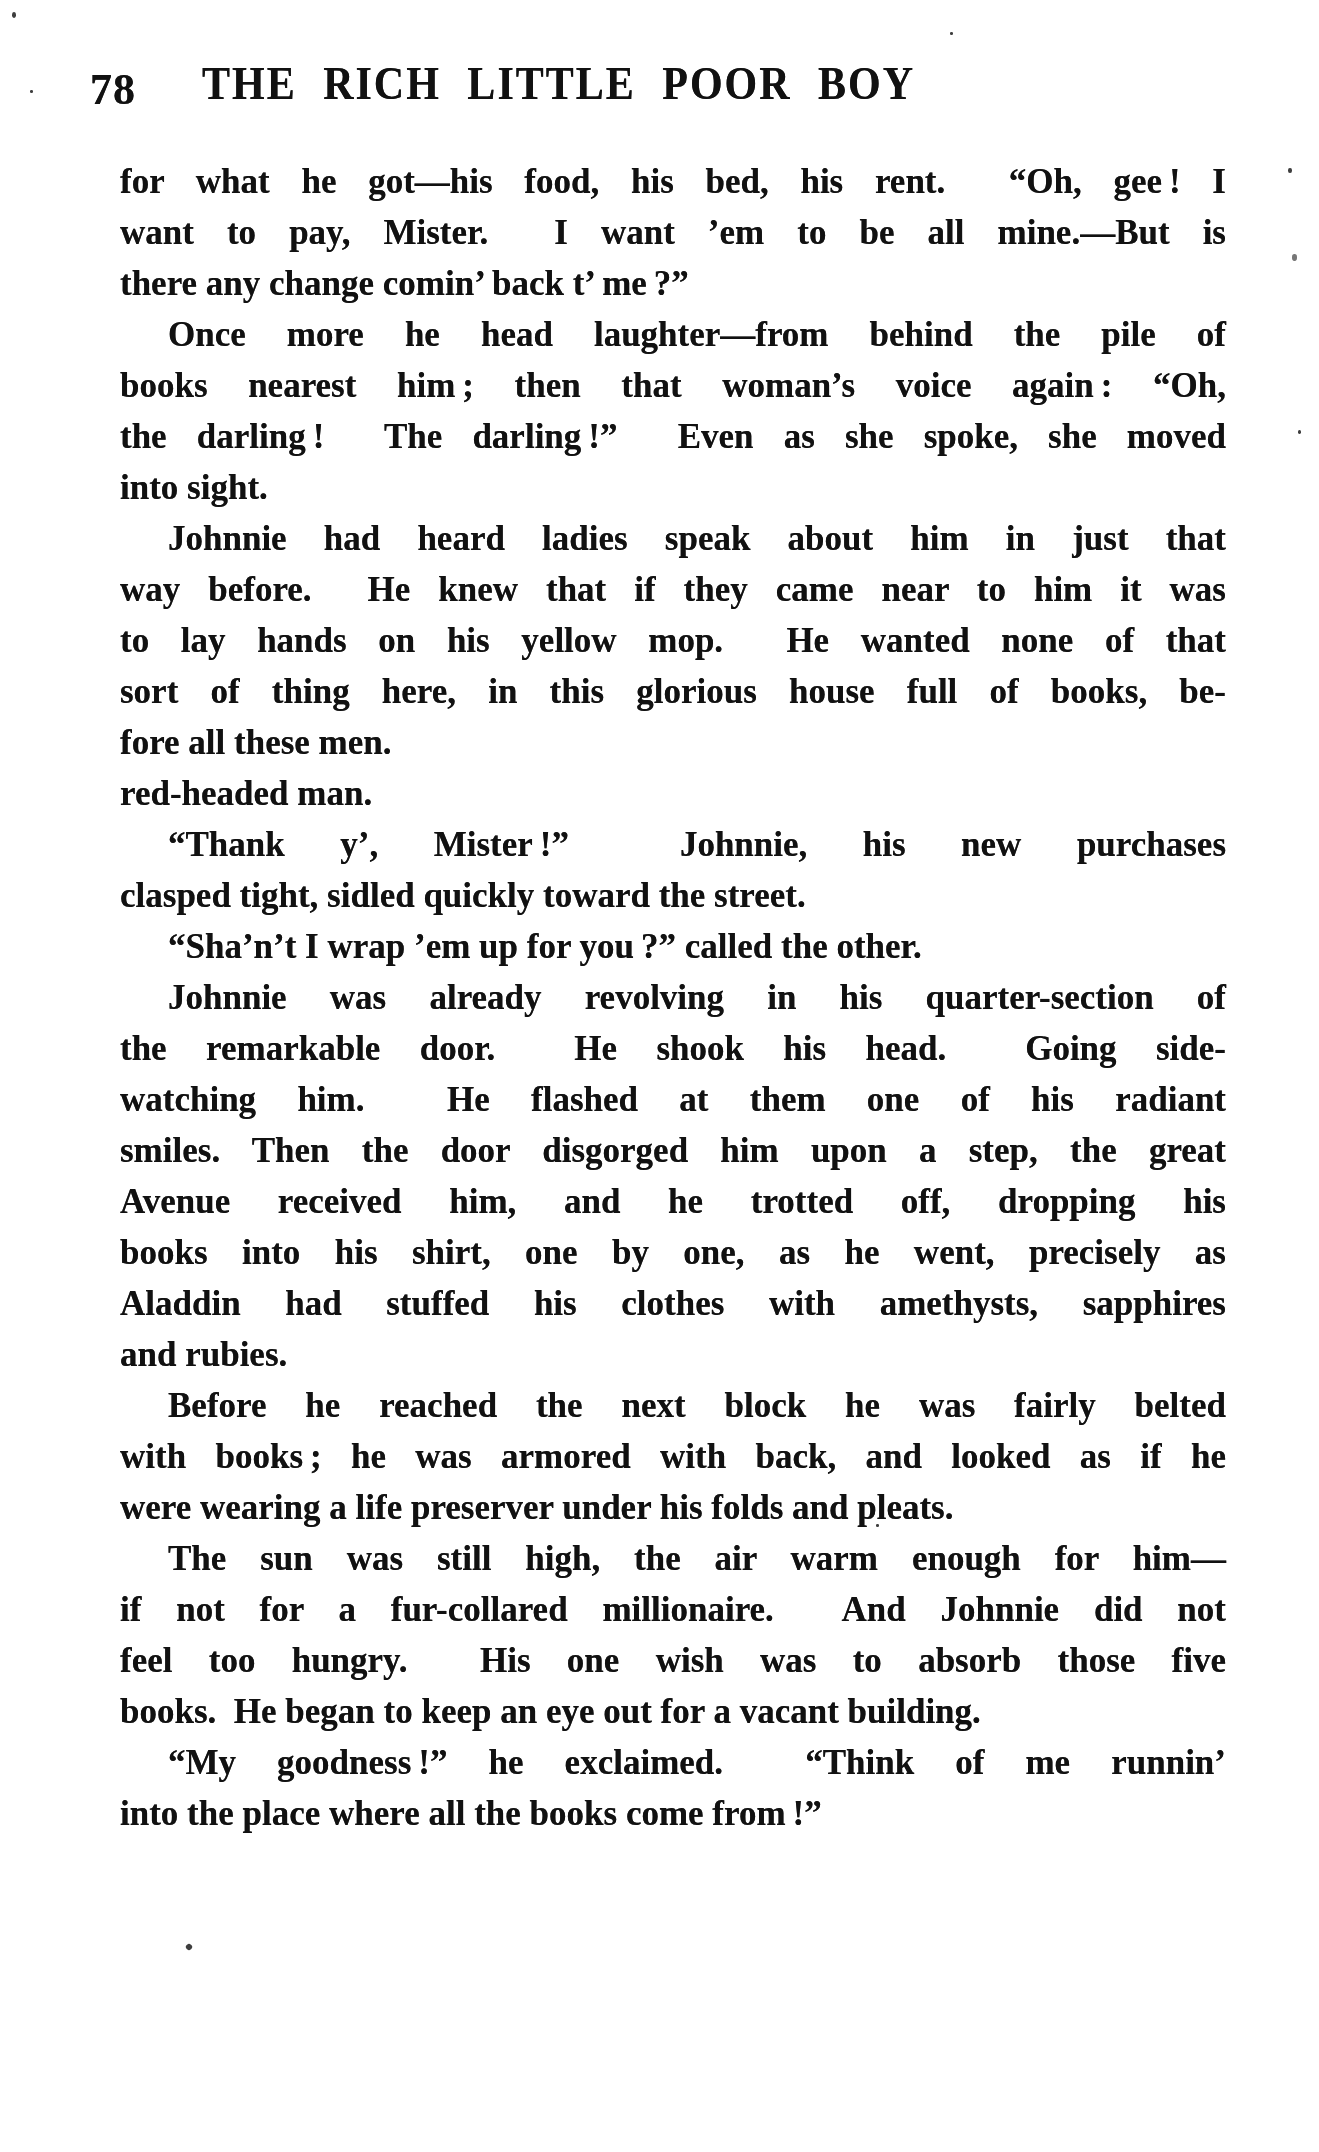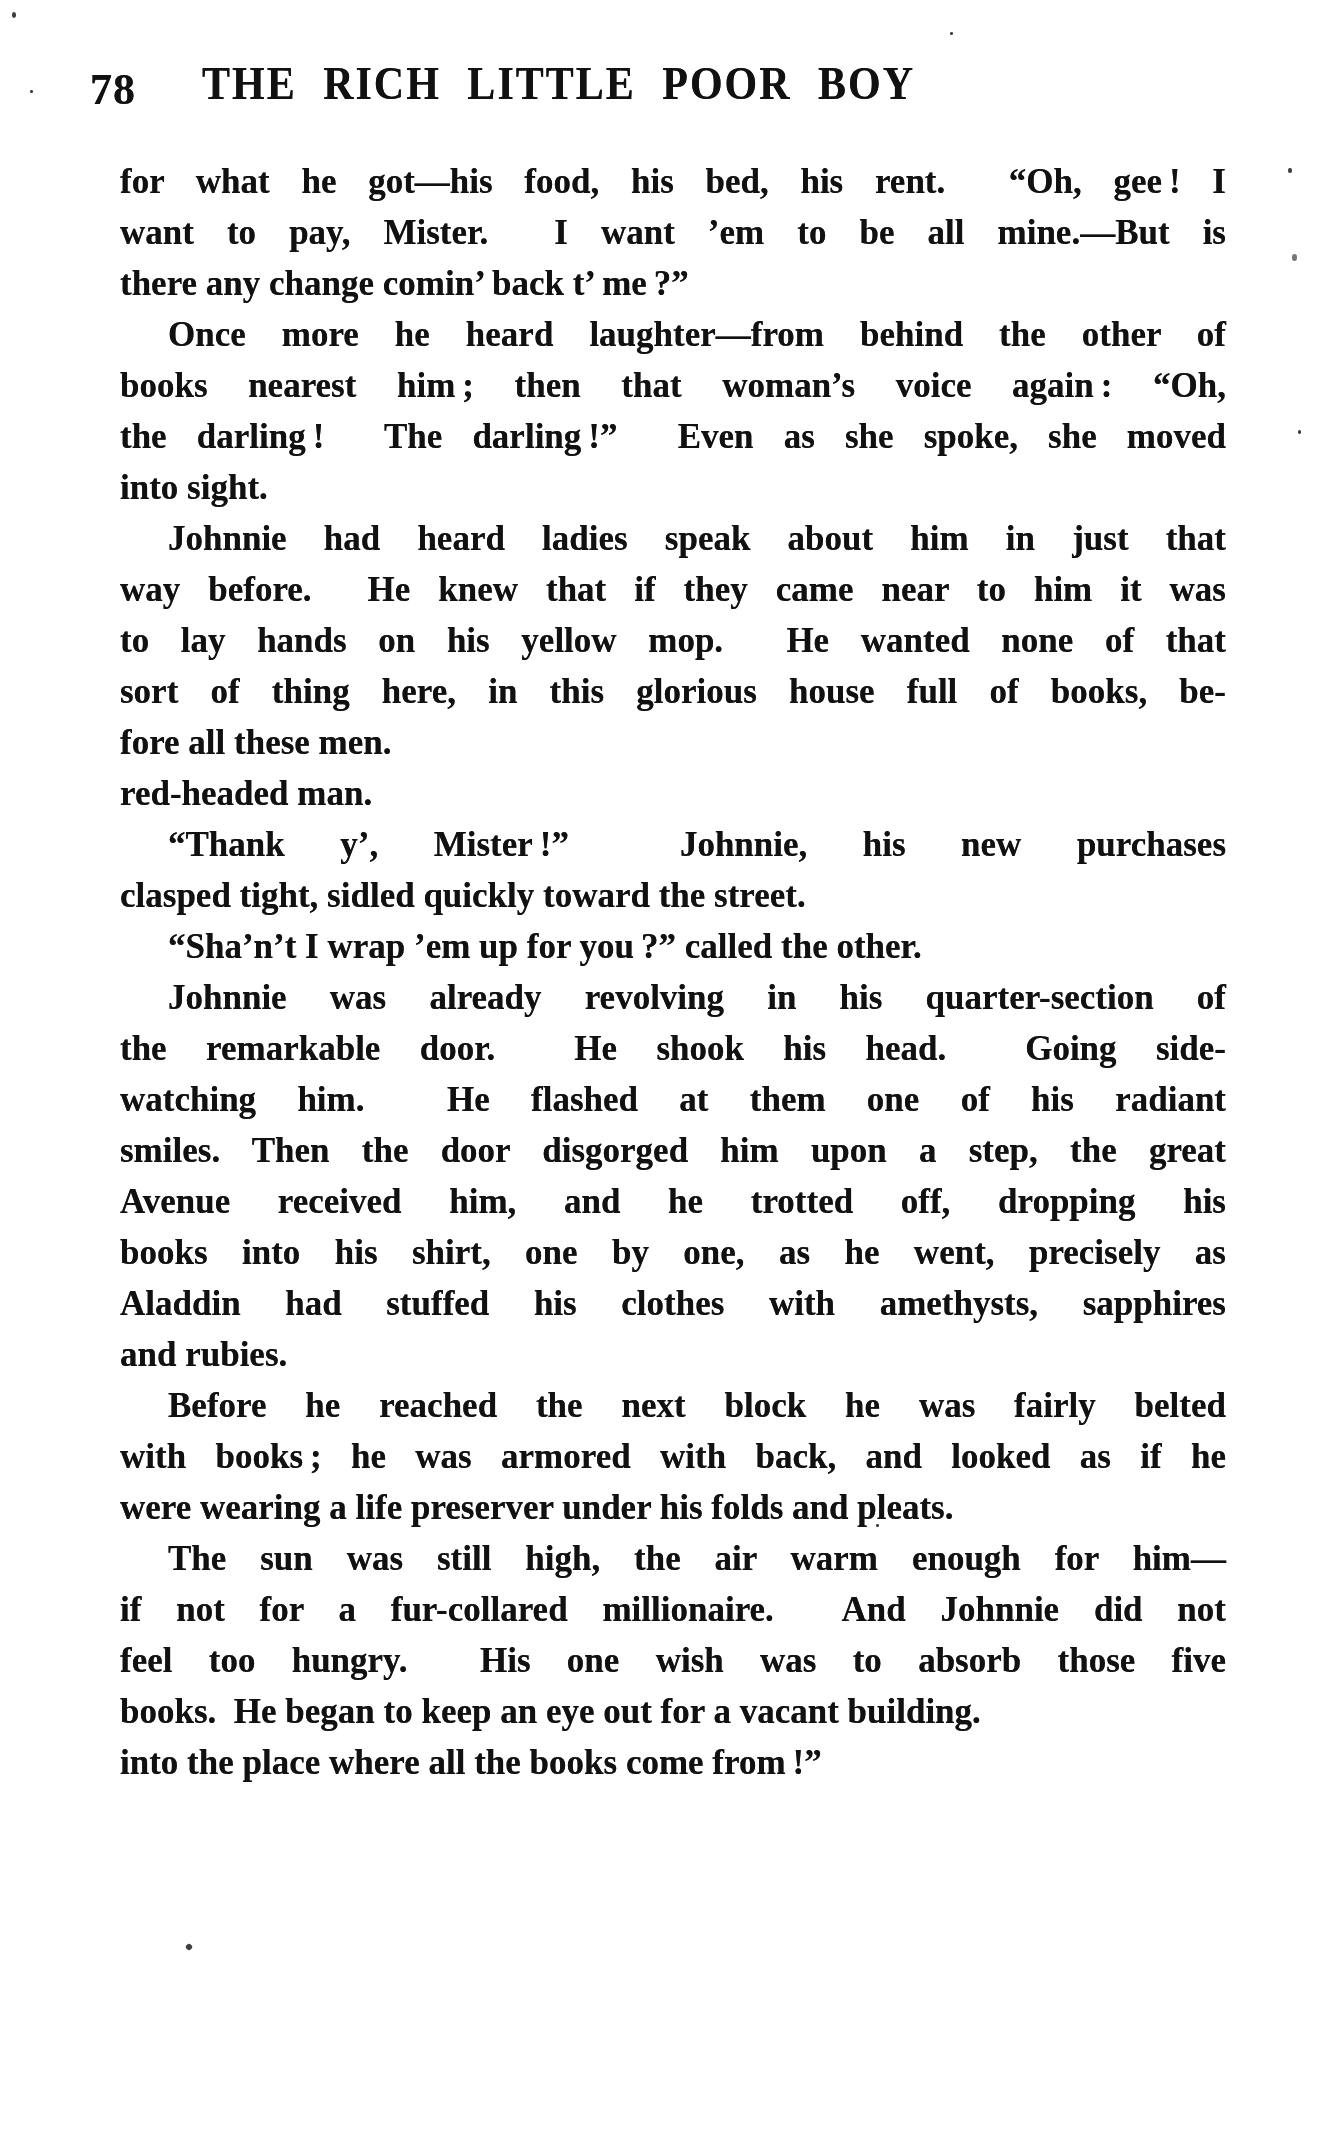--- a/index.html
+++ b/index.html
@@ -63,21 +63,21 @@
     <span class="title">THE RICH LITTLE POOR BOY</span>
   </header>
 
   <main class="text" id="text-body">
       <div class="para">
         <div class="line">for what he got—his food, his bed, his rent.&nbsp; “Oh, gee ! I</div>
         <div class="line">want to pay, Mister.&nbsp; I want ’em to be all mine.—But is</div>
         <div class="line last">there any change comin’ back t’ me ?”</div>
       </div>
       <div class="para">
-        <div class="line indent">Once more he heard laughter—from behind the other of</div>
+        <div class="line indent">Once more he head laughter—from behind the pile of</div>
         <div class="line">books nearest him ; then that woman’s voice again : “Oh,</div>
         <div class="line">the darling !&nbsp; The darling !”&nbsp; Even as she spoke, she moved</div>
         <div class="line last">into sight.</div>
       </div>
       <div class="para">
         <div class="line indent">Johnnie had heard ladies speak about him in just that</div>
         <div class="line">way before.&nbsp; He knew that if they came near to him it was</div>
         <div class="line">to lay hands on his yellow mop.&nbsp; He wanted none of that</div>
         <div class="line">sort of thing here, in this glorious house full of books, be-</div>
         <div class="line last">fore all these men.</div>
@@ -107,20 +107,21 @@
         <div class="line">with books ; he was armored with back, and looked as if he</div>
         <div class="line last">were wearing a life preserver under his folds and pleats.</div>
       </div>
       <div class="para">
         <div class="line indent">The sun was still high, the air warm enough for him—</div>
         <div class="line">if not for a fur-collared millionaire.&nbsp; And Johnnie did not</div>
         <div class="line">feel too hungry.&nbsp; His one wish was to absorb those five</div>
         <div class="line last">books.&nbsp; He began to keep an eye out for a vacant building.</div>
       </div>
       <div class="para">
+        <div class="line indent">“My goodness !” he exclaimed.&nbsp; “Think of me runnin’</div>
         <div class="line last">into the place where all the books come from !”</div>
       </div>
     </main>
 
   <div class="speck sp1"></div>
   <div class="speck sp2"></div>
   <div class="speck sp3"></div>
   <div class="speck sp4"></div>
   <div class="speck sp5"></div>
   <div class="speck sp6"></div>

